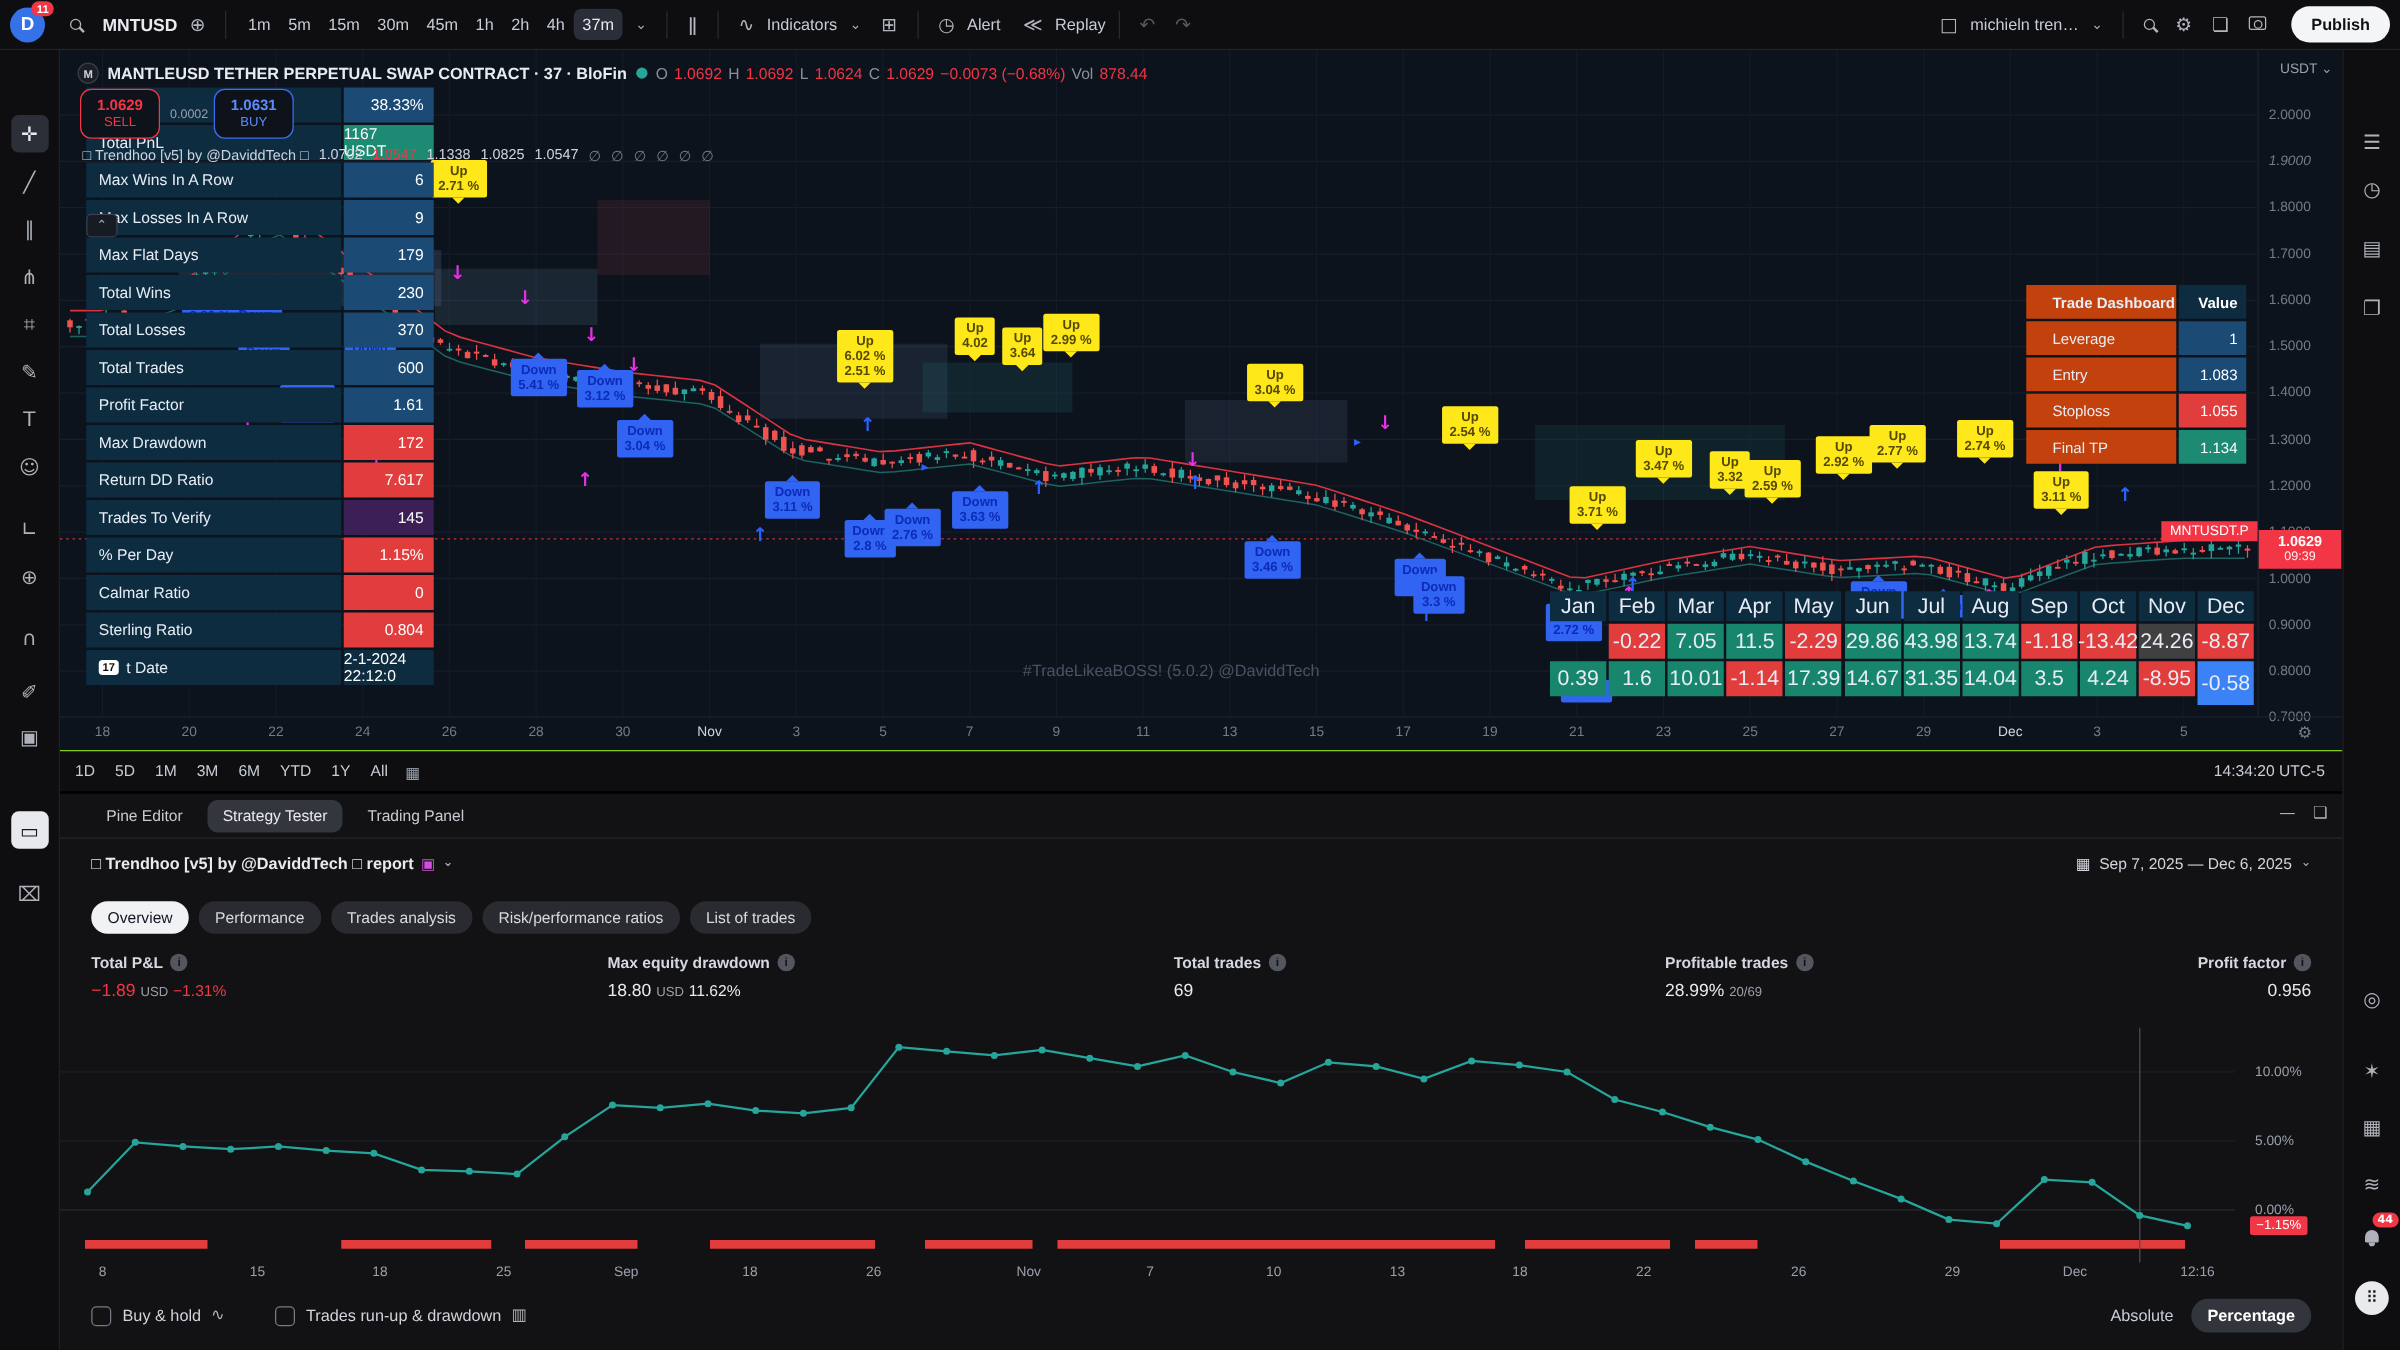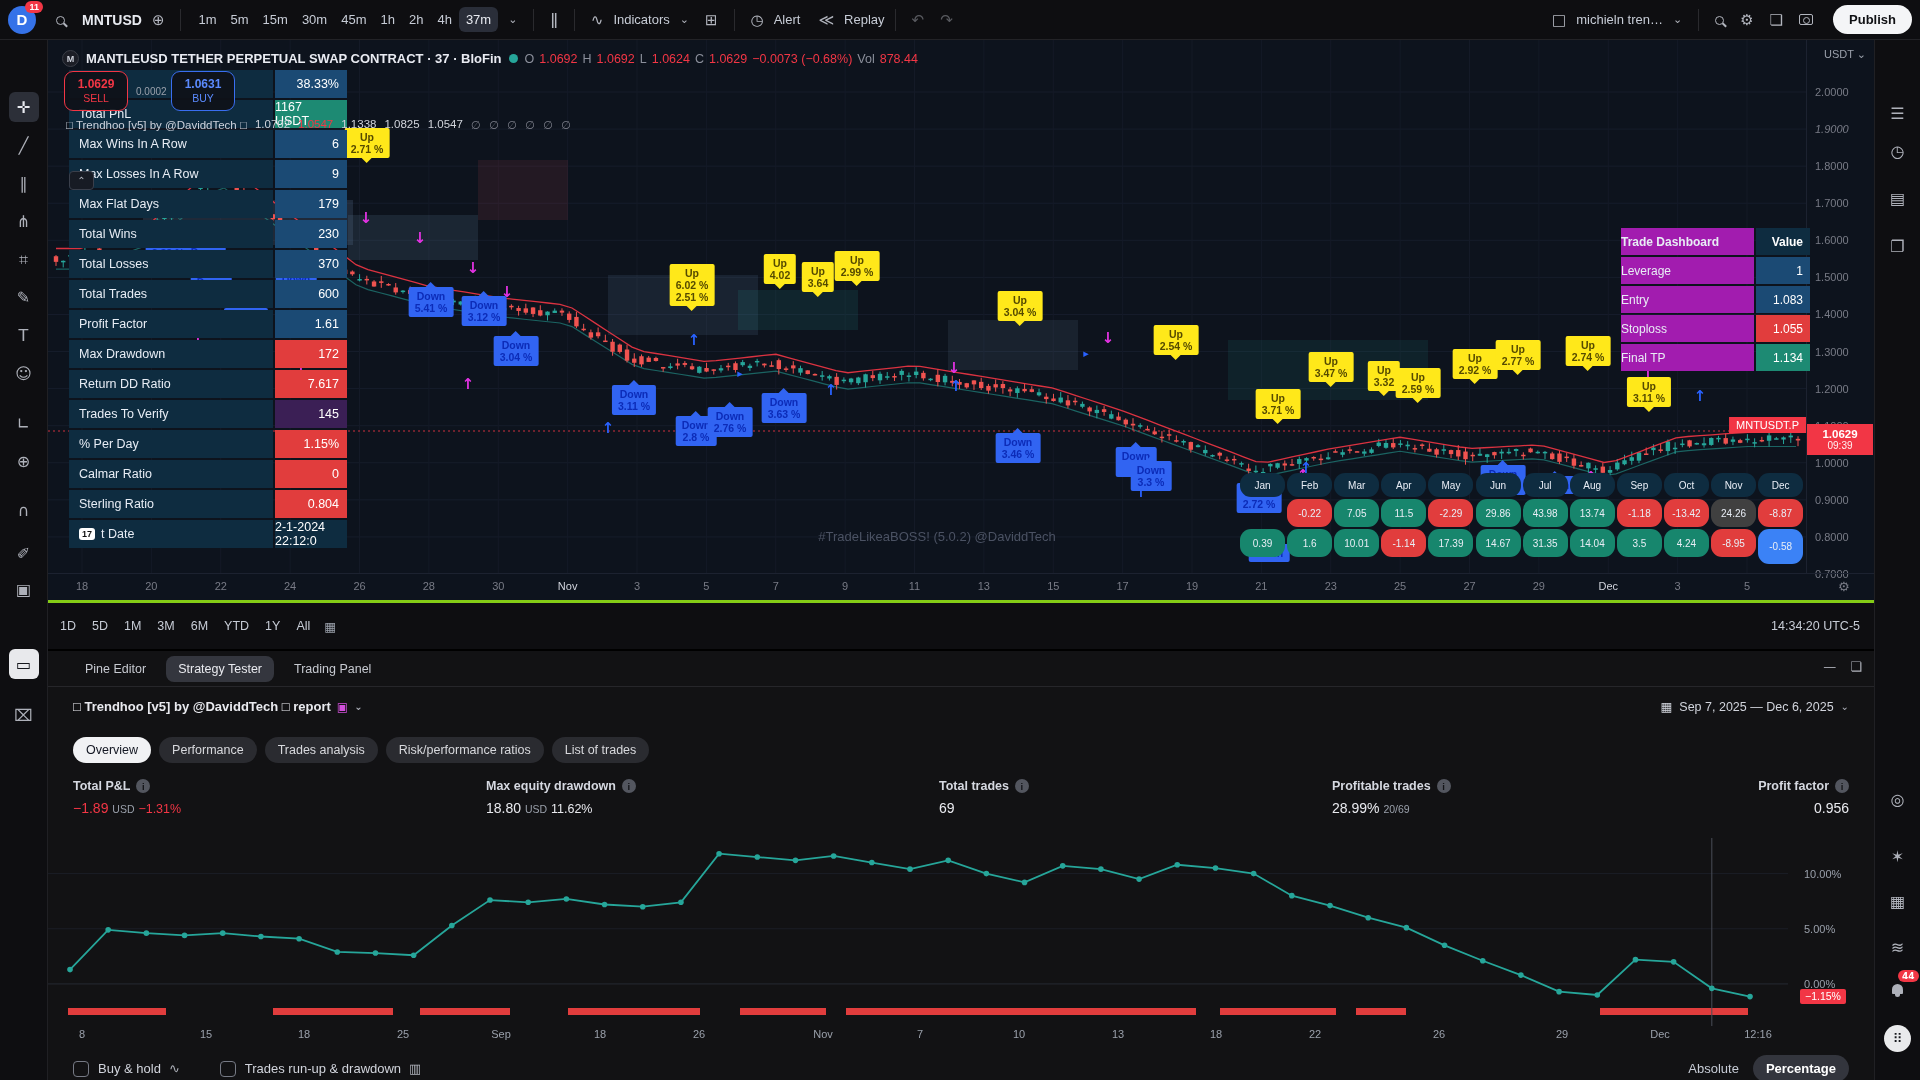--- a/index.html
+++ b/index.html
@@ -74,47 +74,47 @@
   
   #stats-table { position:absolute; left:21px; top:30px; z-index:10; }
   .st-row { position:absolute; display:flex; gap:2px; height:28px; }
   .st-lbl { width:204px; background:#0e2c40; color:#e8edf5; font-size:12.5px; display:flex; align-items:center; padding-left:10px;}
   .st-val { width:72px; font-size:12.5px; color:#fff; display:flex; align-items:center; justify-content:flex-end; padding-right:8px;}
   .tv-logo { background:#fff; color:#111; font-weight:800; font-size:9px; border-radius:3px; padding:1px 3px; margin-right:6px;}
 
   
   #dashboard { position:absolute; left:1573px; top:188px; z-index:10;}
   .db-row { position:absolute; display:flex; gap:2px; height:27px;}
-  .db-lbl { width:133px; background:#a21caf; color:#e8edf5; font-size:12px; display:flex; align-items:center; padding-left:0;}
+  .db-lbl { width:120px; background:#c2410c; color:#e8edf5; font-size:12px; display:flex; align-items:center; padding-left:21px;}
   .db-val { width:54px; font-size:12px; color:#fff; display:flex; align-items:center; justify-content:flex-end; padding-right:7px;}
 
   
   #monthly { position:absolute; left:1192px; top:433px; z-index:9;}
-  .mt-cell { position:absolute; display:flex; align-items:center; justify-content:center; font-size:10px; color:#e8edf5;border-radius:11px;}
+  .mt-cell { position:absolute; display:flex; align-items:center; justify-content:center; font-size:17px; color:#e8edf5;}
 
   .wm { position:absolute; left:889px; top:496px; transform:translate(-50%,-50%); color:#4b5263; font-size:13px; z-index:3; white-space:nowrap;}
 
   .lbl { position:absolute; transform:translate(-50%,-50%); font-size:10.5px; font-weight:700; line-height:1.15;
          padding:3px 6px; border-radius:2px; text-align:center; white-space:nowrap; z-index:8;}
   .lbl.up { background:#ffe81a; color:#554a00; }
   .lbl.up::after { content:""; position:absolute; left:50%; top:100%; transform:translateX(-50%); border:5px solid transparent; border-top-color:#ffe81a;}
   .lbl.down { background:#3164f2; color:#0c2cb8; }
   .lbl.down::before { content:""; position:absolute; left:50%; bottom:100%; transform:translateX(-50%); border:5px solid transparent; border-bottom-color:#3164f2;}
   .arw { position:absolute; transform:translate(-50%,-50%); font-weight:700; z-index:7; font-family:"DejaVu Sans",sans-serif;}
 
   #price-badge { position:absolute; left:1759px; top:384px; width:66px; height:31px; background:#f23645; color:#fff; z-index:11;
                  display:flex; flex-direction:column; align-items:center; justify-content:center; line-height:1.1;}
   #price-badge .p { font-size:11.5px; font-weight:700;} #price-badge .c { font-size:10px; opacity:.92;}
   #sym-badge { position:absolute; left:1758px; top:385px; transform:translate(-100%,-50%); background:#f23645; color:#fff;
                font-size:11px; padding:2px 7px; z-index:10;}
   #usdt-chip { position:absolute; right:8px; top:8px; font-size:11px; color:#9aa0ab; z-index:11;}
   #axis-gear { position:absolute; left:1790px; top:5px; color:#787b86; font-size:13px;}
 
   
-  #tf-bar { position:relative; width:1826px; height:49px; background:#0e0e11; border-top:3px solid #84cc16;
+  #tf-bar { position:relative; width:1826px; height:33px; background:#0e0e11; border-top:1px solid #84cc16;
             display:flex; align-items:center; padding:0 12px; gap:14px; font-size:12.5px; color:#c7ccd6;}
   #tf-clock { position:absolute; right:14px; color:#c7ccd6; }
 
   
   #panel { position:relative; width:1826px; height:447px; background:#121214; border-top:2px solid #000;}
   #panel-tabs { position:absolute; left:0; top:0; right:0; height:36px; display:flex; align-items:center; padding-left:25px; gap:8px;
                 border-bottom:1px solid #26262a; font-size:12.5px;}
   .ptab { color:#c7cad1; padding:6px 12px; }
   .ptab.active { background:#34363e; color:#e9eaef; border-radius:8px; }
   #panel-win { position:absolute; right:12px; top:8px; display:flex; gap:14px; color:#aeb1ba; font-size:13px;}

